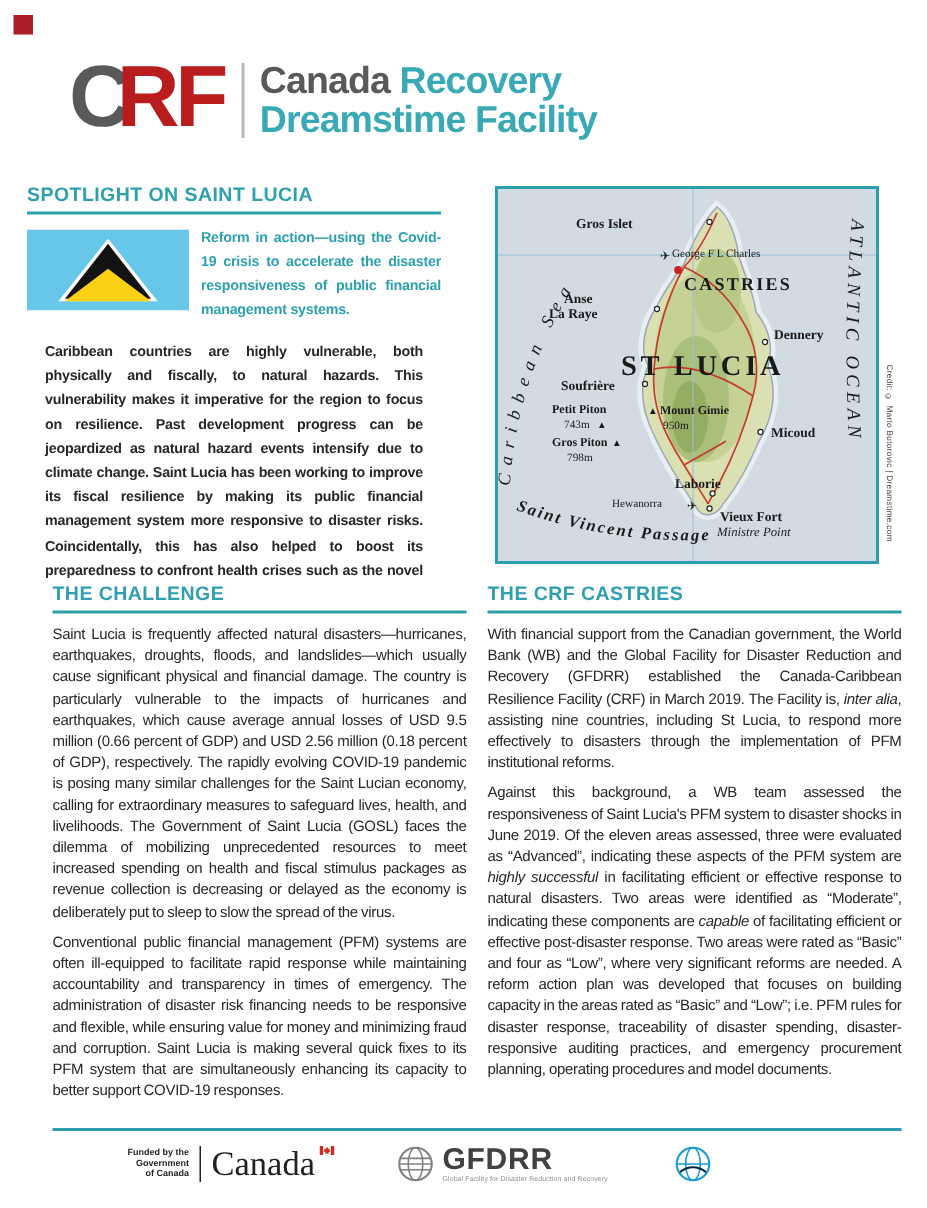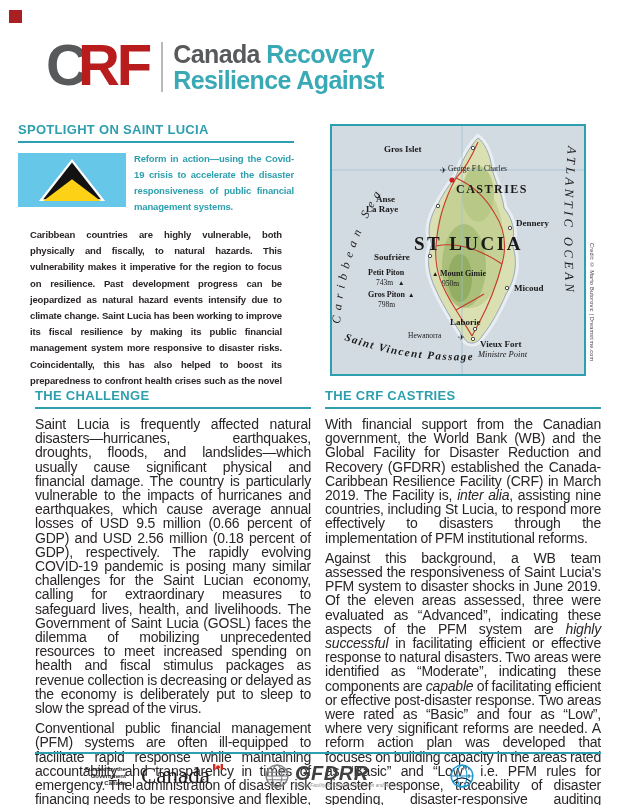--- a/index.html
+++ b/index.html
@@ -28,40 +28,40 @@
   .flag{float:left;width:108px;height:54px;margin:2px 8px 10px 0;}
   .lead{color:#2d9fae;font-weight:bold;font-size:9.5px;line-height:16px;text-align:justify;
         letter-spacing:-0.15px;margin:0 0 11px 0;}
   .sp-body{font-weight:bold;color:#2a2526;font-size:9.5px;line-height:16.2px;text-align:justify;
         letter-spacing:-0.15px;margin:12px;}
 
   
   .col{position:absolute;top:388px;width:276px;}
   .col.left{left:35px;}
   .col.right{left:325px;}
-  .col p{font-size:14px;line-height:14.2px;letter-spacing:-0.2px;word-spacing:-0.4px;
+  .col p{font-size:10px;line-height:14.2px;letter-spacing:-0.2px;word-spacing:-0.4px;
          text-align:justify;margin:0 0 6px 0;color:#2a2526;}
 
   
   .map-box{position:absolute;left:330px;top:124px;width:256px;height:252px;
            border:2px solid #2d9fae;box-sizing:border-box;background:#d2dae2;}
   .map-credit{position:absolute;left:589px;top:243px;writing-mode:vertical-rl;
            font-size:5.5px;letter-spacing:0.2px;color:#3f3f3f;}
 
   
   .footer{position:absolute;left:35px;top:752px;width:566px;}
   .footer-rule{height:2px;background:#2d9fae;margin-bottom:9px;}
   .footer-row{display:flex;align-items:center;}
   .funded{margin-left:50px;text-align:right;font-size:6px;line-height:7px;font-weight:bold;color:#231f20;}
   .funded-bar{width:1px;height:24px;background:#231f20;margin:0 7px;}
   .canada-wordmark{font-family:"Liberation Serif",serif;font-size:23px;color:#231f20;
                    position:relative;padding-right:12px;}
   .mini-flag{position:absolute;right:-1px;top:1px;}
   .gfdrr{display:flex;align-items:center;margin-left:42px;}
-  .gfdrr-text{margin-left:5px;font-style:italic;}
+  .gfdrr-text{margin-left:5px;}
   .gfdrr-acronym{font-weight:bold;font-size:20px;line-height:19px;color:#414042;letter-spacing:0.5px;}
   .gfdrr-tagline{font-size:4.6px;color:#8a8a8a;letter-spacing:0.1px;}
   .wb{display:flex;align-items:center;margin-left:44px;}
   .wb-text{margin-left:6px;}
   .wb-name{font-weight:bold;font-size:13px;color:#002345;letter-spacing:0.4px;line-height:13px;}
   .wb-sub{font-size:5px;font-weight:bold;margin-top:1px;}
   .wb-sub .ibrd{color:#1a9ad7;}
   .wb-sub .grp{color:#002345;}
 
   
@@ -86,21 +86,21 @@
 
   <div class="corner"></div>
 
   <div class="logo">
     <div class="acronym">
       <span class="c">C</span><span class="rf">RF</span>
     </div>
     <div class="logo-divider"></div>
     <div class="wordmark">
       <div><span class="gray">Canada</span> <span class="teal">Recovery</span></div>
-      <div class="teal">Resilience Against</div>
+      <div class="teal">Dreamstime Facility</div>
     </div>
   </div>
 
   <section class="spotlight">
     <h2 class="sec-head">SPOTLIGHT ON SAINT LUCIA</h2>
     <div class="sec-rule"></div>
     <div>
       <svg class="flag" viewBox="0 0 124 62" aria-hidden="true">
         <rect x="0" y="0" width="124" height="62" fill="#66c7e8"></rect>
         <polygon points="62,7 24,55 100,55" fill="#ffffff"></polygon>

